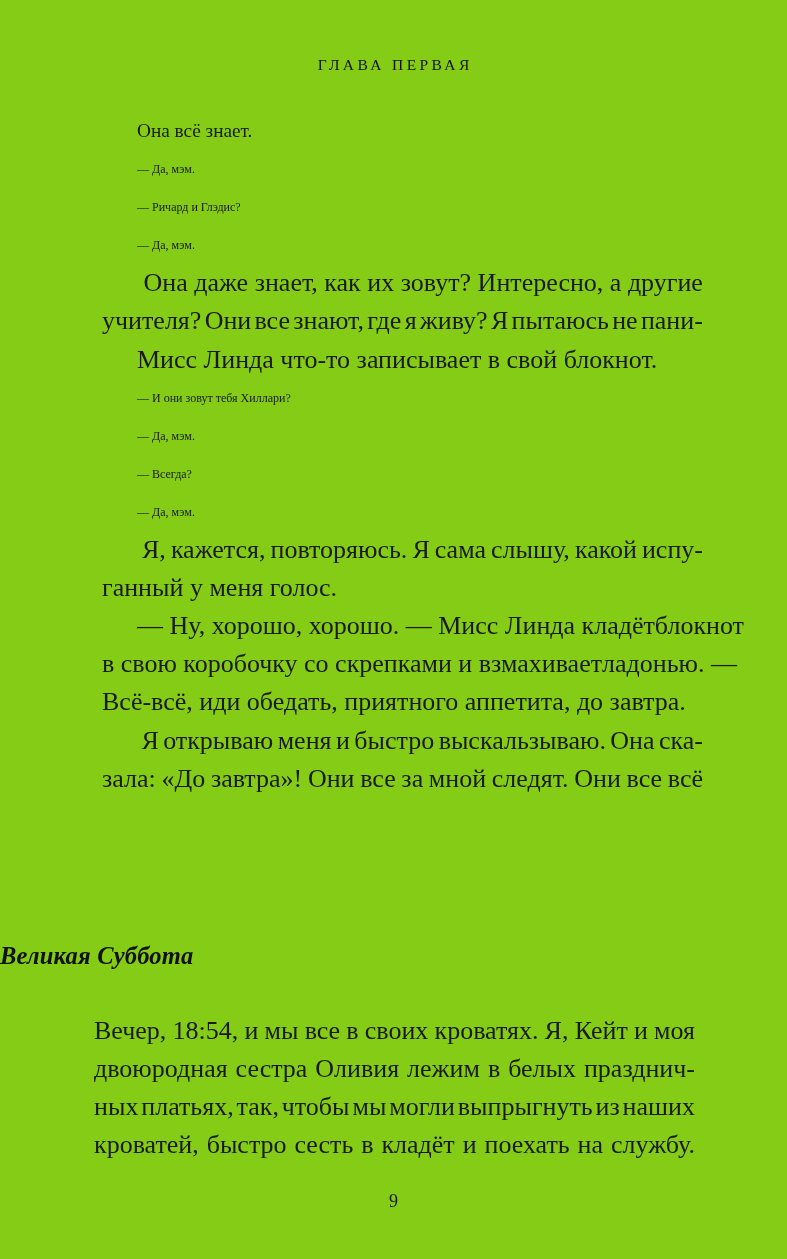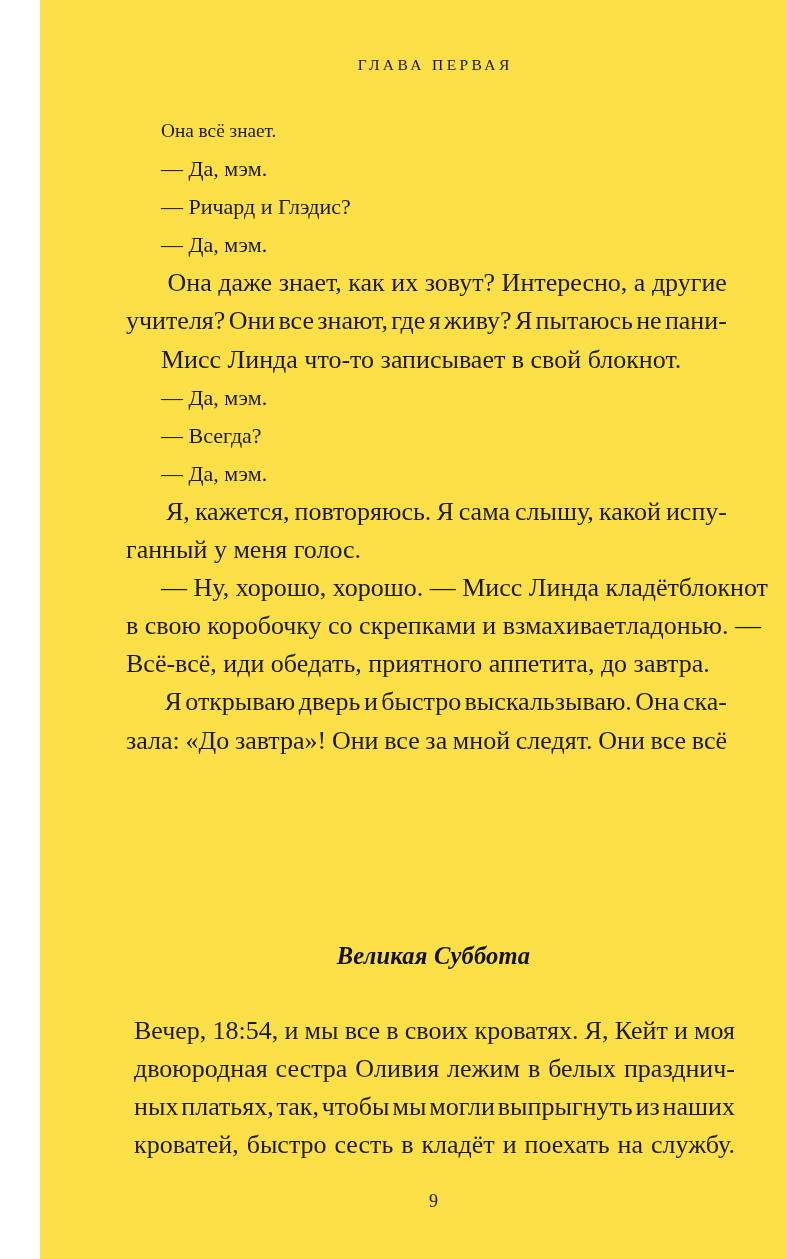--- a/index.html
+++ b/index.html
@@ -13,22 +13,21 @@
     position: relative;
     overflow: hidden;
     font-family: "Liberation Serif", "DejaVu Serif", serif;
     color: #1a1a1a;
     -webkit-font-smoothing: antialiased;
   }
 
   .page {
     position: absolute;
     inset: 0;
-    background: #fde047;
-    margin-left: 40px;
+    background: #84cc16;
   }
 
   
   .running-head {
     position: absolute;
     top: 57px;
     left: 0;
     width: 787px;
     text-align: center;
     font-size: 15.5px;
@@ -36,21 +35,21 @@
     text-indent: 3.4px;
     font-weight: 400;
     color: #131313;
     line-height: 1;
     white-space: nowrap;
   }
 
   
   .text-column {
     position: absolute;
-    left: 86px;
+    left: 102px;
     top: 112px;
     width: 601px;
   }
 
   .para {
     margin: 0;
     font-size: 19.3px;
     line-height: 38.1px;
     text-align: justify;
     text-justify: inter-word;
@@ -80,33 +79,32 @@
     content: "";
     display: inline-block;
     width: 35px;
     flex: 0 0 35px;
   }
 
   
   .dialogue {
     display: block;
     padding-left: 35px;
-    font-size: 22px;
+    font-size: 12px;
     line-height: 38.1px;
     color: #1a1a1a;
     white-space: nowrap;
   }
 
   
   .section-heading {
     position: absolute;
     left: 0;
     top: 941px;
     width: 787px;
-    text-align: center;
     font-size: 24.5px;
     font-weight: 700;
     font-style: italic;
     color: #111111;
     line-height: 1.2;
     letter-spacing: 0.2px;
     white-space: nowrap;
   }
 
   
@@ -170,20 +168,21 @@
         <span>пытаюсь</span>
         <span>не</span>
         <span>пани-</span>
       </div>
     </div>
 
     <div class="lines">
       <div class="line ind">Мисс Линда что-то записывает в свой блокнот.</div>
     </div>
 
+    <span class="dialogue">— И они зовут тебя Хиллари?</span>
     <span class="dialogue">— Да, мэм.</span>
     <span class="dialogue">— Всегда?</span>
     <span class="dialogue">— Да, мэм.</span>
 
     <div class="lines">
       <div class="line ind just">
         <span>Я,</span>
         <span>кажется,</span>
         <span>повторяюсь.</span>
         <span>Я</span>
@@ -204,21 +203,21 @@
         <span>в свою коробочку со скрепками и взмахивает</span>
         <span>ладонью. —</span>
       </div>
       <div class="line">Всё-всё, иди обедать, приятного аппетита, до завтра.</div>
     </div>
 
     <div class="lines">
       <div class="line ind just">
         <span>Я</span>
         <span>открываю</span>
-        <span>дверь</span>
+        <span>меня</span>
         <span>и</span>
         <span>быстро</span>
         <span>выскальзываю.</span>
         <span>Она</span>
         <span>ска-</span>
       </div>
       <div class="line just">
         <span>зала:</span>
         <span>«До</span>
         <span>завтра»!</span>

